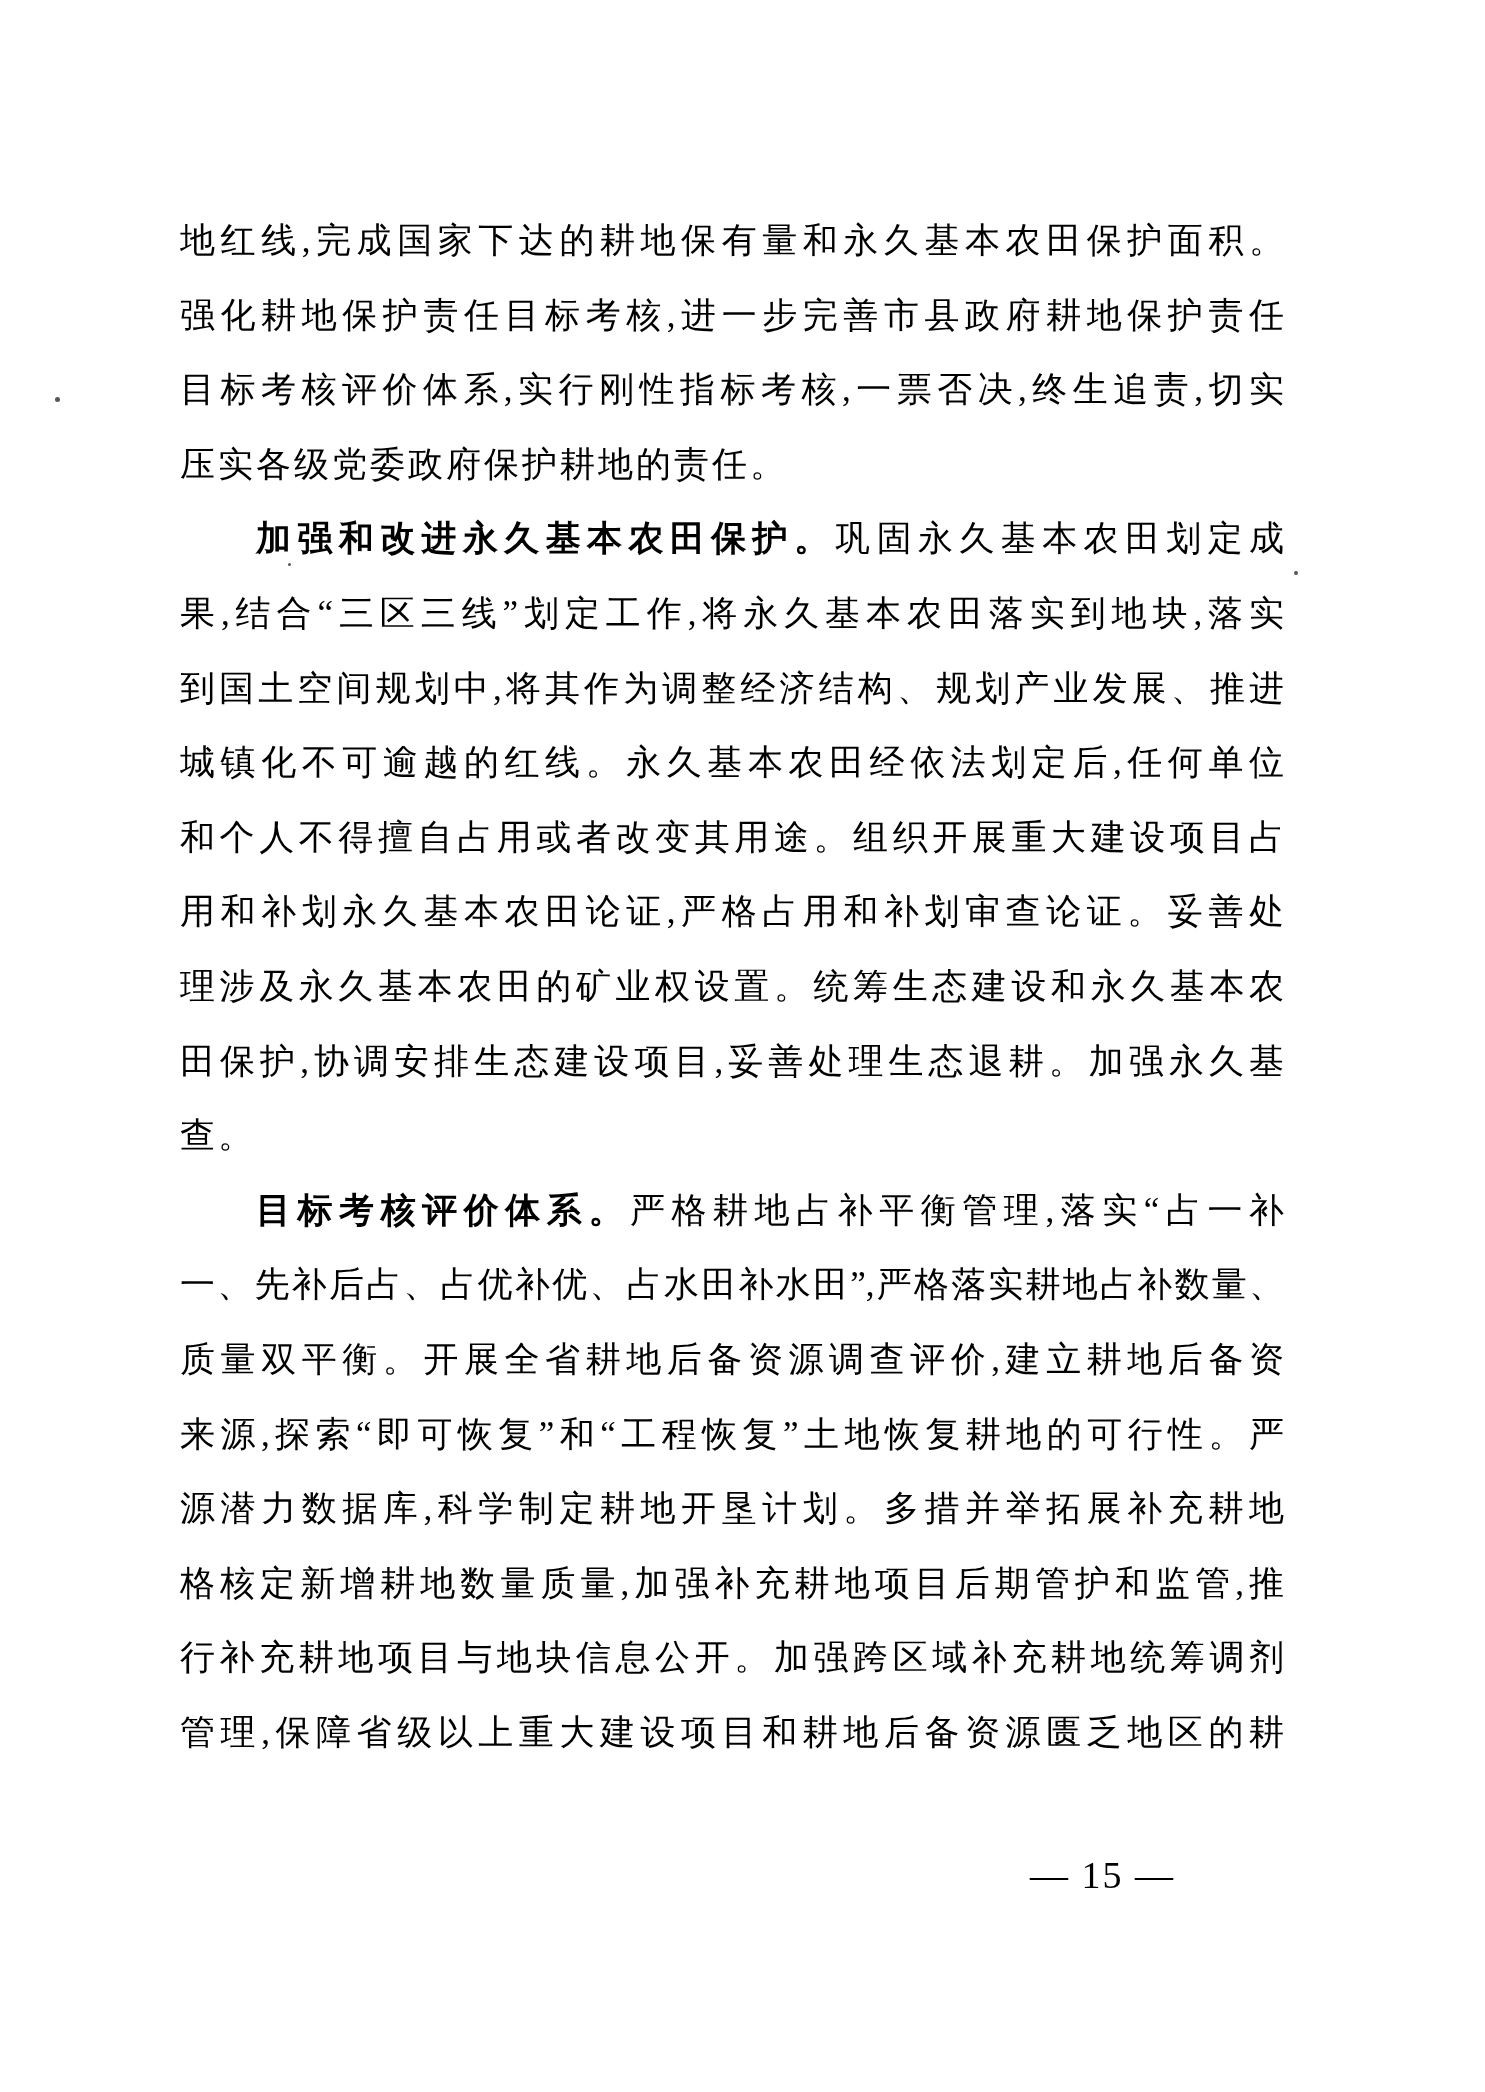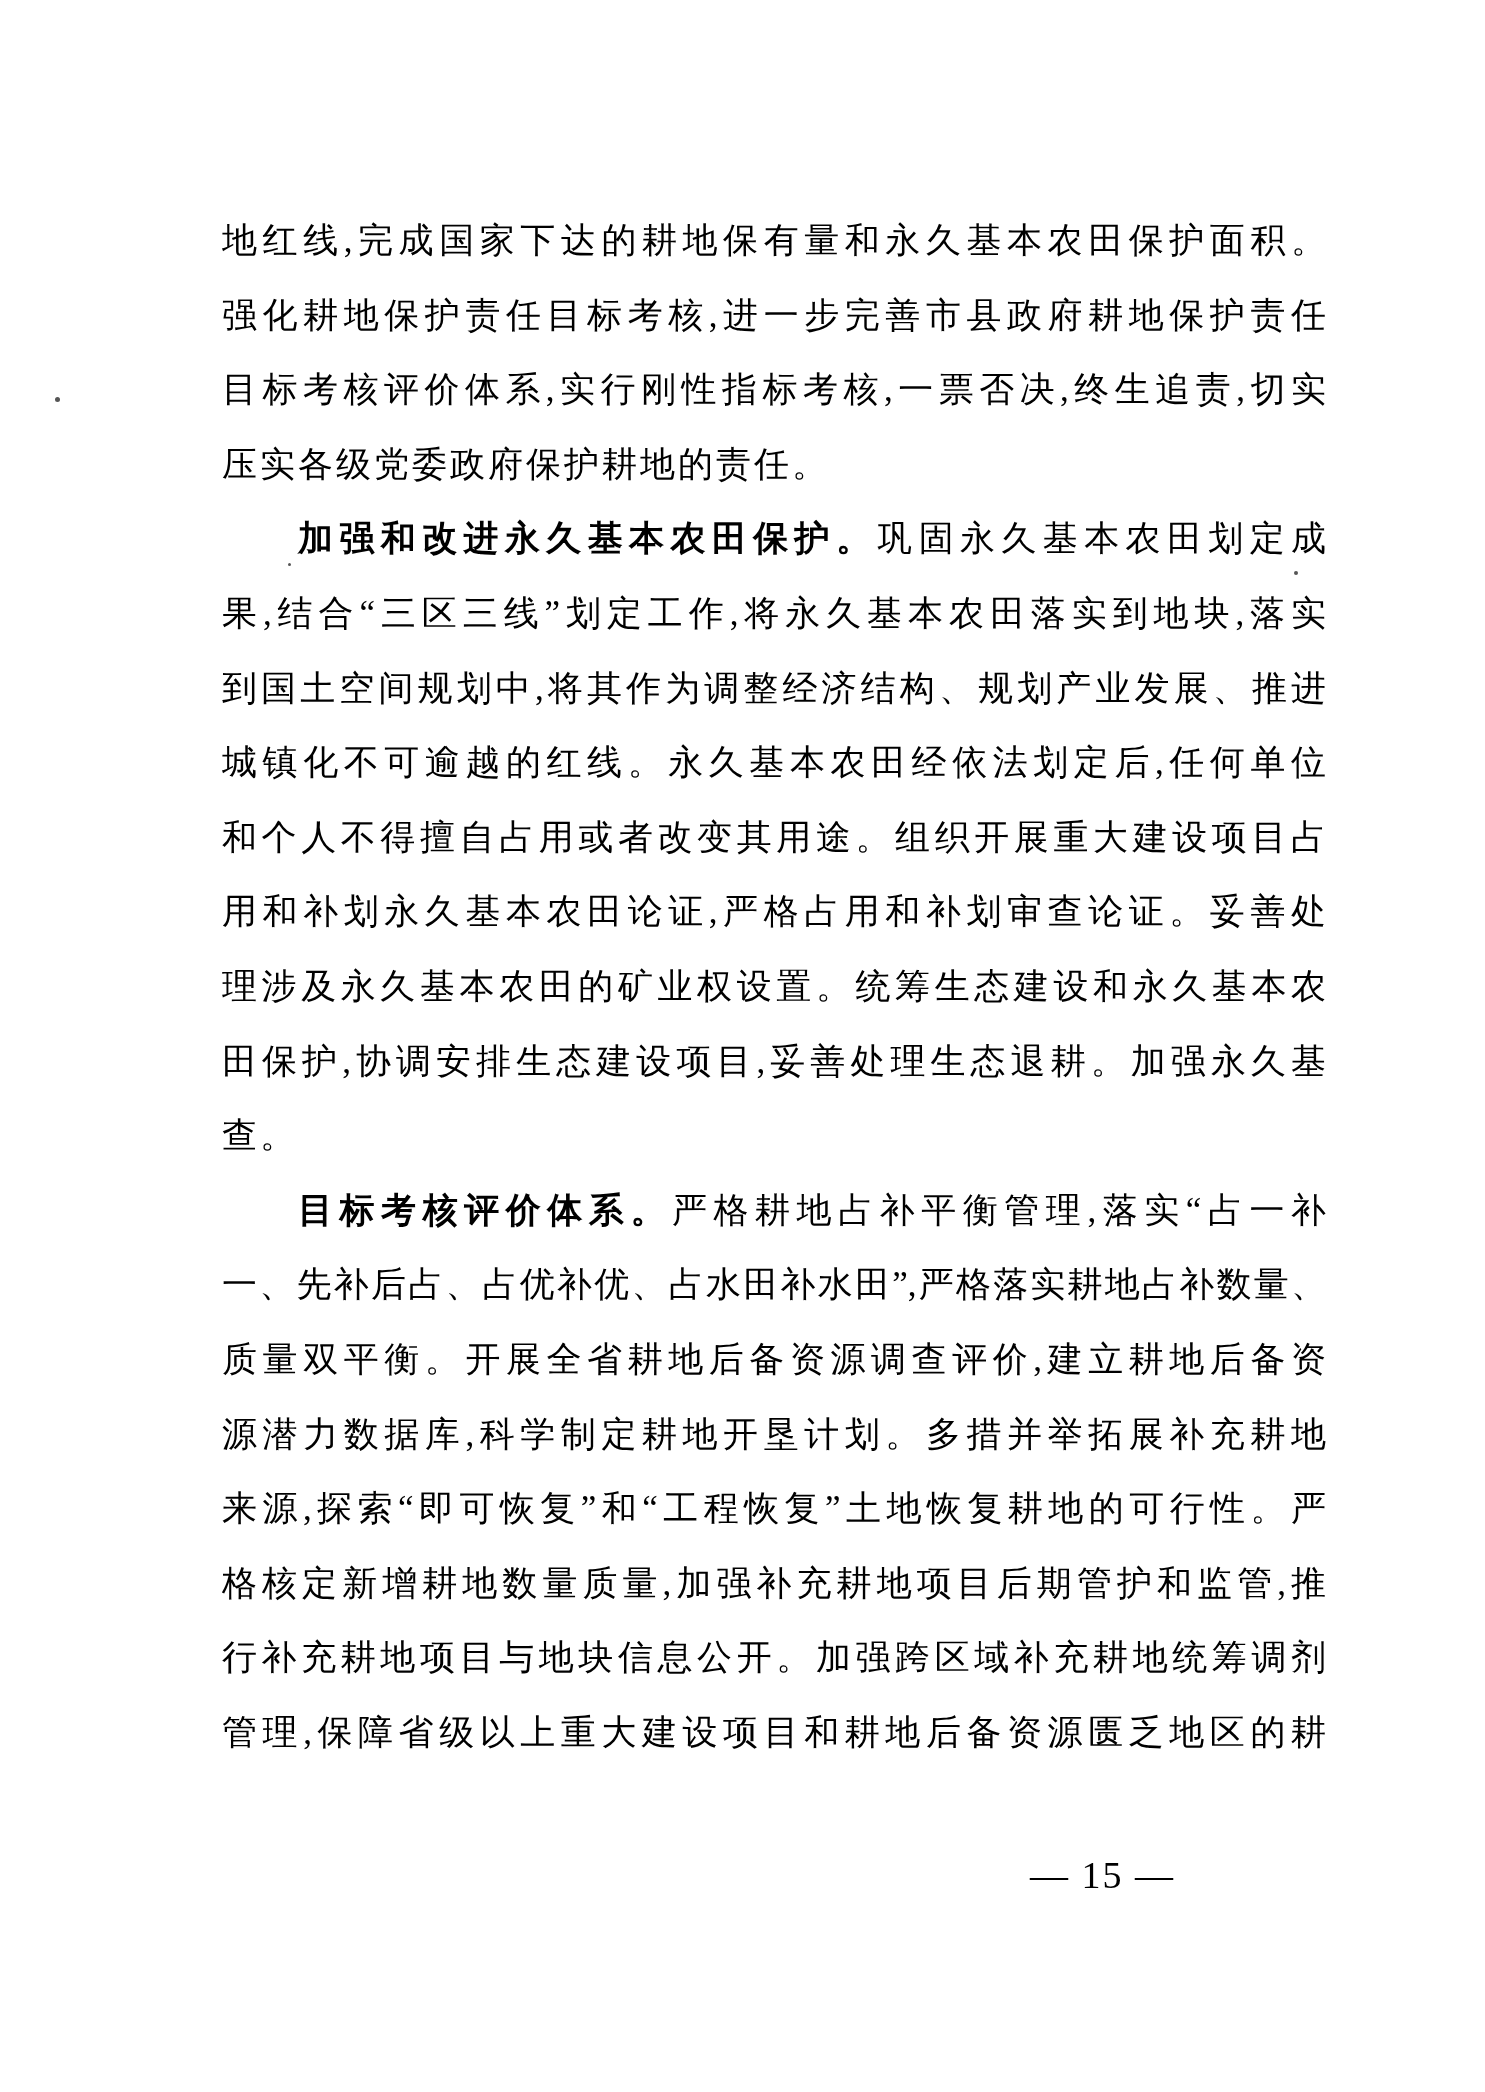--- a/index.html
+++ b/index.html
@@ -10,21 +10,20 @@
     background: #ffffff;
     overflow: hidden;
     font-family: "Liberation Serif", "DejaVu Serif", serif;
     color: #000;
   }
   .text-block {
     position: absolute;
     left: 180px;
     top: 204px;
     width: 1104px;
-    margin-left: 42px;
   }
   .line {
     font-size: 35px;
     height: 74.6px;
     line-height: 74.6px;
     text-align: justify;
     text-align-last: justify;
     text-justify: inter-character;
     overflow: hidden;
   }
@@ -76,22 +75,22 @@
     <div class="line"><span>到国土空间规划中,将其作为调整经济结构、规划产业发展、推进</span></div>
     <div class="line"><span>城镇化不可逾越的红线。永久基本农田经依法划定后,任何单位</span></div>
     <div class="line"><span>和个人不得擅自占用或者改变其用途。组织开展重大建设项目占</span></div>
     <div class="line"><span>用和补划永久基本农田论证,严格占用和补划审查论证。妥善处</span></div>
     <div class="line"><span>理涉及永久基本农田的矿业权设置。统筹生态建设和永久基本农</span></div>
     <div class="line"><span>田保护,协调安排生态建设项目,妥善处理生态退耕。加强永久基</span></div>
     <div class="line para-end"><span>查。</span></div>
     <div class="line indent"><span class="lead">目标考核评价体系。</span><span>严格耕地占补平衡管理,落实“占一补</span></div>
     <div class="line"><span>一、先补后占、占优补优、占水田补水田”,严格落实耕地占补数量、</span></div>
     <div class="line"><span>质量双平衡。开展全省耕地后备资源调查评价,建立耕地后备资</span></div>
+    <div class="line"><span>来源,探索“即可恢复”和“工程恢复”土地恢复耕地的可行性。严</span></div>
     <div class="line"><span>源潜力数据库,科学制定耕地开垦计划。多措并举拓展补充耕地</span></div>
-    <div class="line"><span>来源,探索“即可恢复”和“工程恢复”土地恢复耕地的可行性。严</span></div>
     <div class="line"><span>格核定新增耕地数量质量,加强补充耕地项目后期管护和监管,推</span></div>
     <div class="line"><span>行补充耕地项目与地块信息公开。加强跨区域补充耕地统筹调剂</span></div>
     <div class="line"><span>管理,保障省级以上重大建设项目和耕地后备资源匮乏地区的耕</span></div>
   </div>
 
   <div class="page-number">— 15 —</div>
 
 </div>
 
 </body></html>

